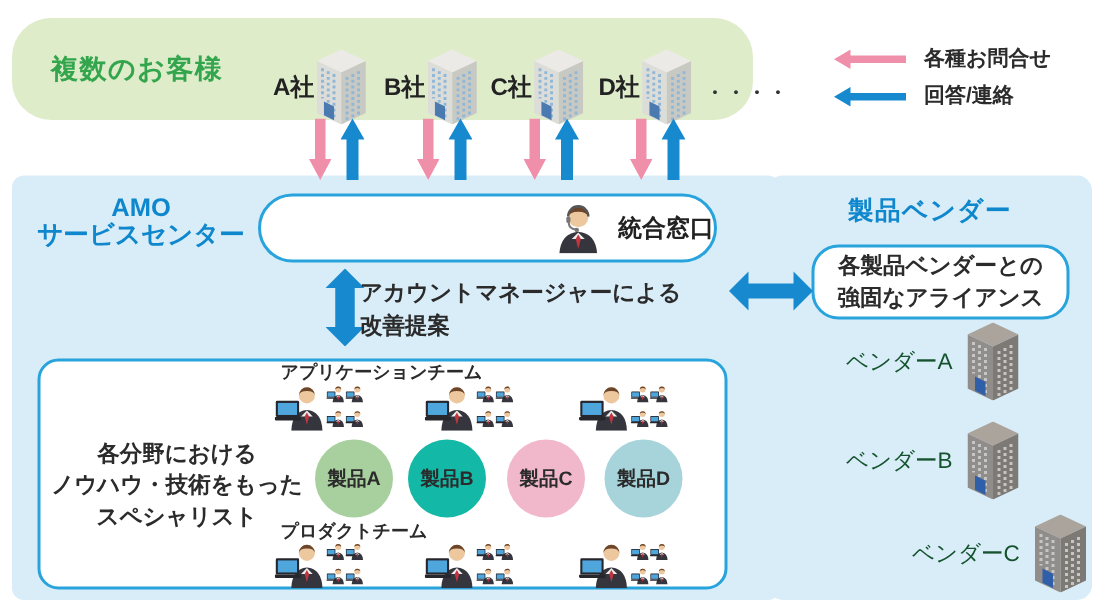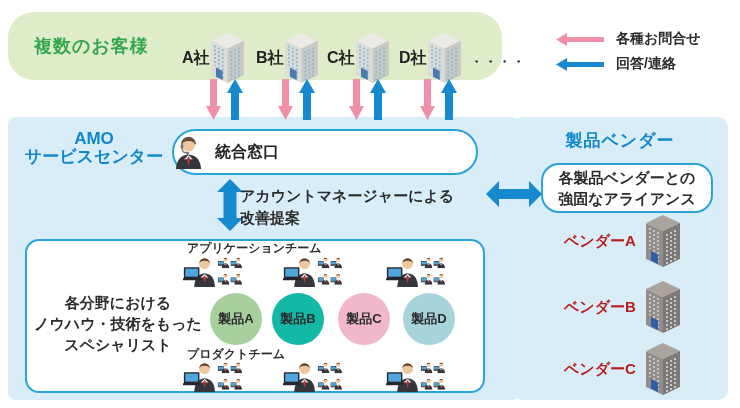--- a/index.html
+++ b/index.html
@@ -24,21 +24,21 @@
   .dots{position:absolute;left:462px;top:41px;font-size:13px;font-weight:bold;color:#333;letter-spacing:1px;}
   
   .legend{position:absolute;left:556px;top:30px;display:flex;flex-direction:column;gap:7px;}
   .legend-row{display:flex;align-items:center;gap:12px;}
   .legend-label{font-size:14px;font-weight:bold;color:#2b2b2b;}
   
   .arrow-pair{position:absolute;top:79px;display:flex;gap:6px;z-index:2;}
   
   .contact-pill{position:absolute;left:164px;top:12px;width:306px;height:46px;background:#fff;
     border:2px solid #29a3dc;border-radius:25px;box-sizing:border-box;
-    display:flex;align-items:center;justify-content:flex-start;gap:12px;}
+    display:flex;align-items:center;justify-content:flex-end;gap:12px;}
   .contact-label{font-size:16px;font-weight:bold;color:#222;}
   .v-arrow{position:absolute;left:209px;top:62px;}
   .proposal-text{position:absolute;left:232px;top:68px;font-size:15px;line-height:22px;font-weight:bold;color:#2b2b2b;}
   .inner-box{position:absolute;left:17px;top:122px;width:460px;height:154px;background:#fff;
     border:2px solid #29a3dc;border-radius:14px;box-sizing:border-box;}
   .specialist-text{position:absolute;left:0;top:51px;width:182px;text-align:center;
     font-size:15px;line-height:21px;font-weight:bold;color:#2b2b2b;}
   .team-label{position:absolute;font-size:12px;font-weight:bold;color:#2b2b2b;white-space:nowrap;text-align:center;}
   .app-team-label{left:160px;top:-1px;}
   .product-team-label{left:160px;top:105px;}
@@ -47,22 +47,22 @@
   .prod-row .g0{left:156px;top:118px;} .prod-row .g1{left:256px;top:118px;} .prod-row .g2{left:359px;top:118px;}
   .product-circle{position:absolute;top:52px;width:52px;height:52px;border-radius:50%;
     display:flex;align-items:center;justify-content:center;font-size:13px;font-weight:bold;color:#2b2b2b;}
   .pc0{left:183px;} .pc1{left:245px;} .pc2{left:311px;} .pc3{left:376px;}
   
   .alliance-box{position:absolute;left:29px;top:46px;width:172px;height:50px;background:#fff;
     border:2px solid #29a3dc;border-radius:18px;box-sizing:border-box;
     display:flex;flex-direction:column;align-items:center;justify-content:center;
     font-size:15px;line-height:21px;font-weight:bold;color:#2b2b2b;text-align:center;}
   .vendor-row{position:absolute;left:52px;display:flex;align-items:center;gap:10px;}
-  .vr0{top:98px;} .vr1{top:164px;} .vr2{top:226px;}
-  .vendor-label{font-size:15px;font-weight:bold;color:#b91c1c;white-space:nowrap;}
+  .vr0{top:98px;} .vr1{top:164px;} .vr2{top:226px;margin-left:44px;}
+  .vendor-label{font-size:15px;font-weight:normal;color:#14532d;white-space:nowrap;}
   .h-arrow{position:absolute;left:486px;top:179px;z-index:3;}
   
   .bldg-light{--bt:#eceae6;--bl:#dcdcd8;--br:#c9c9c4;--bw:#8fb8d8;--bd:#4a7ab0;}
   .bldg-dark{--bt:#aaa49d;--bl:#918d8a;--br:#7d7975;--bw:#c6c6c6;--bd:#2f5fa8;}
   svg{display:block;}
 </style>
 </head>
 <body>
 
 <svg width="0" height="0" style="position:absolute" aria-hidden="true">

